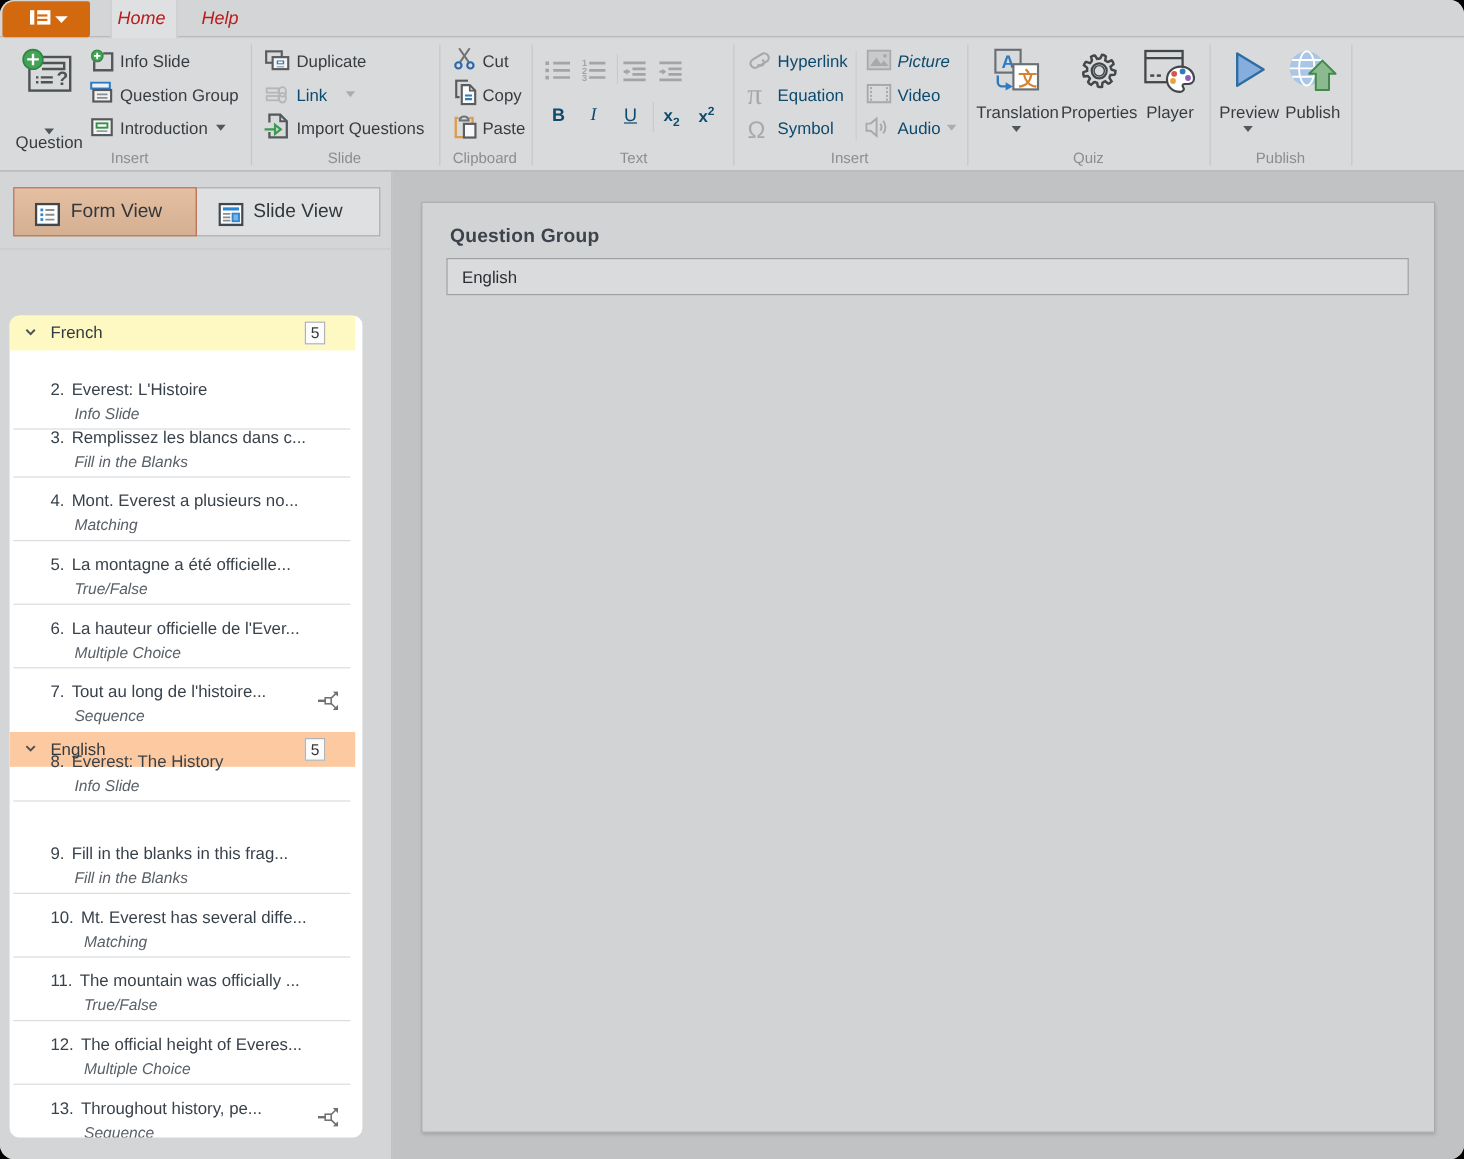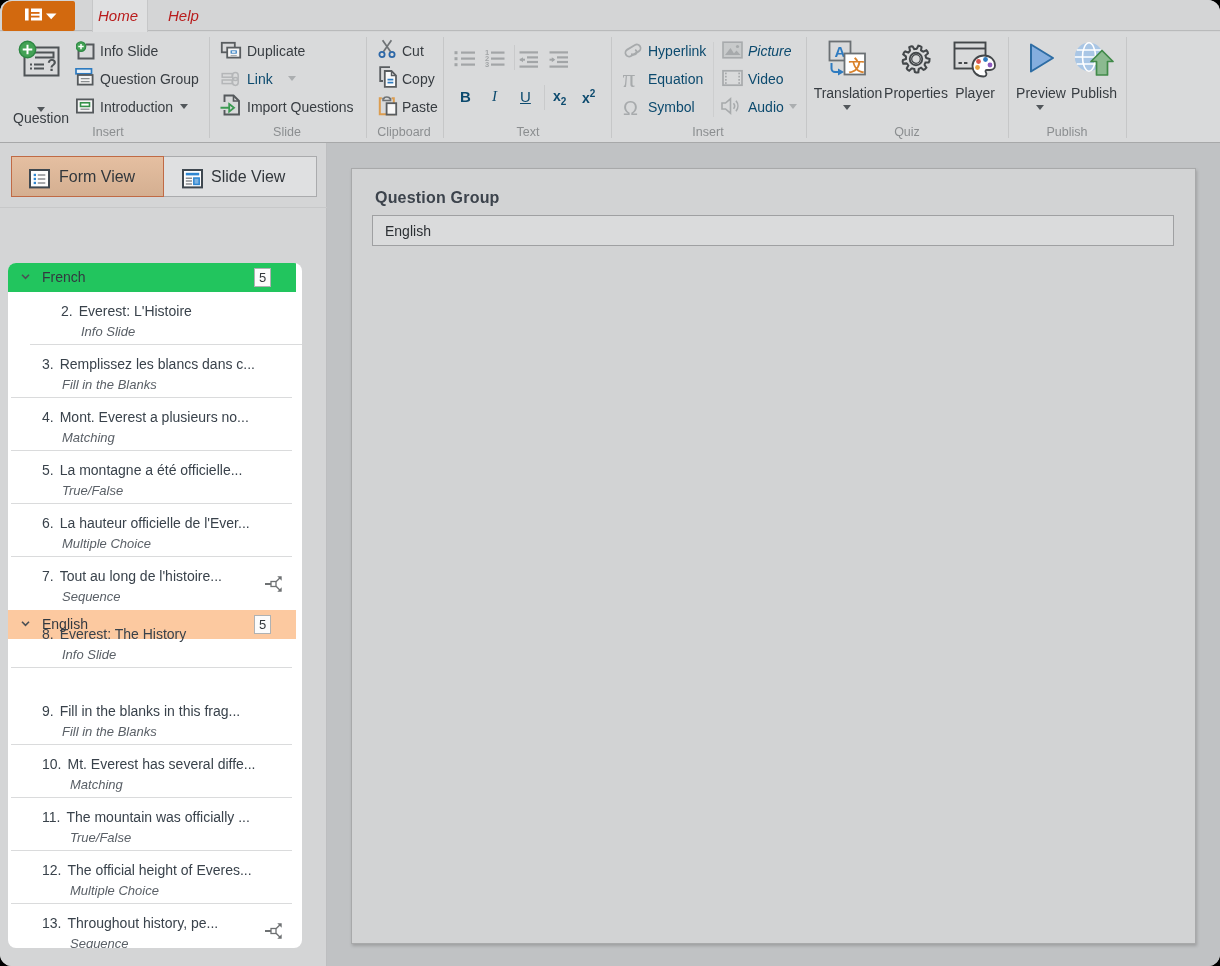--- a/index.html
+++ b/index.html
@@ -27,21 +27,21 @@
 #leftpanel { position:absolute; left:0; top:143px; width:327px; height:823px; background:#d4d5d6; border-right:1px solid #bdbec0; }
 .viewbtn { position:absolute; top:13px; height:41px; }
 #formbtn { left:11px; width:153px; background:linear-gradient(#e5bfa1,#d4af91); border:1px solid #c06a45; z-index:2; }
 #slidebtn { left:163px; width:154px; background:#dfe0e1; border:1px solid #aaabad; }
 .vbtxt { position:absolute; top:13px; height:41px; line-height:41px; font-size:16px; color:#32373c; z-index:3; }
 #lpsep { position:absolute; left:0; top:64px; width:327px; height:1px; background:#c7c8c9; }
 #searchbox { position:absolute; left:11px; top:75px; width:306px; height:30px; background:#d9dadb; border:1px solid #b0b1b3; }
 #searchbox span.ph { position:absolute; left:10px; top:0; line-height:28px; font-style:italic; font-size:14px; color:#94979a; }
 #searchbox span.x { position:absolute; right:9px; top:0; line-height:28px; font-size:15px; color:#aeb1b3; }
 #list { position:absolute; left:8px; top:120px; width:294px; height:685px; background:#fff; border-radius:8px; overflow:hidden; }
-.ghead { position:absolute; left:0; width:288px; height:29px; background:#22c55e; }
+.ghead { position:absolute; left:0; width:288px; height:29px; background:#fef9c3; }
 .ghead.sel { background:#fcc9a0; }
 .ghead .gname { position:absolute; left:34px; top:0; line-height:29px; font-size:14px; color:#333940; }
 .badge { position:absolute; left:246px; top:5px; width:17px; height:19px; background:#fcfcfc; border:1px solid #b0b2b3; text-align:center; line-height:18px; font-size:13px; color:#33383c; }
 .chev { position:absolute; left:13px; top:11px; width:9px; height:6px; } .chev svg { display:block; }
 .item { position:absolute; left:0; width:294px; height:53px; }
 .item .l1 { position:absolute; left:34px; top:11px; font-size:14px; color:#39424b; white-space:nowrap; }
 .item .l1 .ttl { margin-left:6px; }
 .item .l2 { position:absolute; top:32px; font-size:13px; font-style:italic; color:#5a6067; }
 .isep { position:absolute; left:3px; width:281px; height:1px; background:#dadbdc; }
 .share { position:absolute; left:257px; top:19px; }
@@ -335,21 +335,21 @@
     <div id="list">
 <div class="ghead" style="top:0px;">
           <span class="chev">
             <svg width="9" height="6" viewBox="0 0 9 6">
               <path d="M1 0.8 L4.5 4.4 L8 0.8" fill="none" stroke="#4a5055" stroke-width="1.6"></path>
             </svg>
           </span>
           <span class="gname">French</span>
           <span class="badge">5</span>
         </div>
-<div class="item" style="top:29px;margin-left:19px;">
+<div class="item" style="top:42px;">
           <span class="l1">2.<span class="ttl">Everest: L'Histoire</span></span>
           <span class="l2" style="left:54px;">Info Slide</span>
           <div class="isep" style="top:52px;"></div>
         </div>
 <div class="item" style="top:82px;">
           <span class="l1">3.<span class="ttl">Remplissez les blancs dans c...</span></span>
           <span class="l2" style="left:54px;">Fill in the Blanks</span>
           <div class="isep" style="top:52px;"></div>
         </div>
 <div class="item" style="top:135px;">

